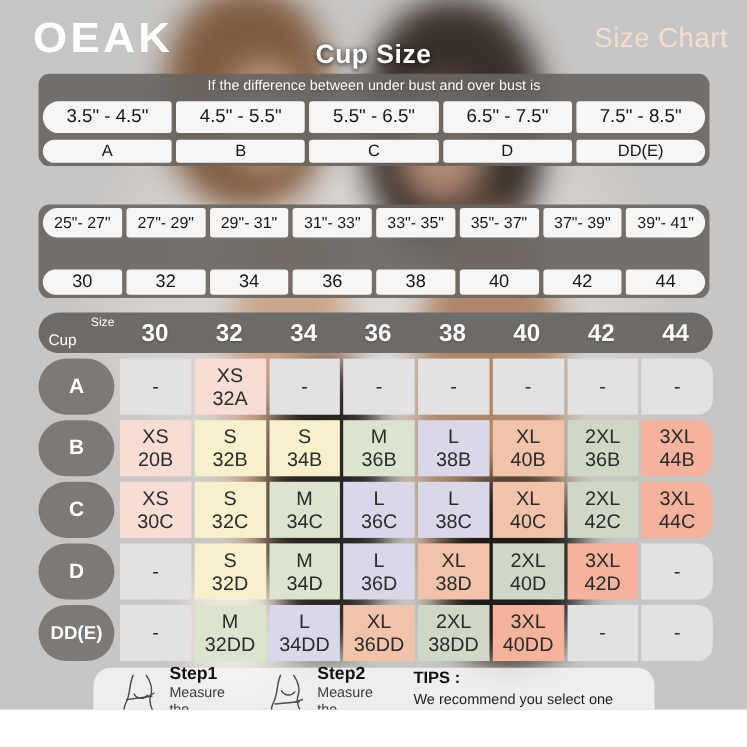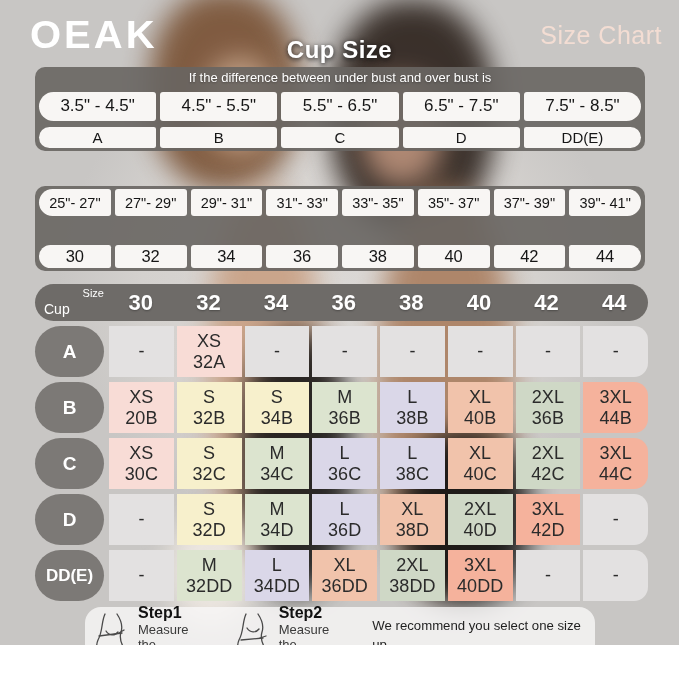--- a/index.html
+++ b/index.html
@@ -53,21 +53,21 @@
     text-shadow:0 1px 2px rgba(0,0,0,.3); }
   .m-row { display:flex; margin-top:5px; height:51px; gap:3px; }
   .m-label { width:69px; min-width:69px; background:#7c7976; border-radius:26px; color:#fff; font-weight:700;
     font-size:19px; display:flex; align-items:center; justify-content:center; margin-right:2px; }
   .m-cell { flex:1; display:flex; flex-direction:column; align-items:center; justify-content:center;
     font-size:18px; line-height:1.12; color:#2b2b2b; }
   .m-row .m-cell:last-child { border-top-right-radius:14px; border-bottom-right-radius:14px; }
 
   #footer { position:absolute; left:85px; width:510px; top:607px; height:57px;
     background:rgba(249,248,247,.8); border-radius:16px; display:flex; align-items:center;
-    padding:0 4px; }
+    padding:0 20px; }
   .fig { flex:none; }
   .fig svg { display:block; stroke:#4a4a4a; fill:none; stroke-width:1.3; stroke-linecap:round; }
   .step { margin-left:7px; }
   .step .t { font-weight:700; font-size:16px; color:#111; }
   .step .l { font-size:13px; color:#3a3a3a; line-height:1.18; }
   #fig2 { margin-left:22px; }
   .tips { margin-left:24px; }
   .tips .t { font-weight:700; font-size:15px; color:#111; margin-bottom:2px; }
   .tips .l { font-size:13.2px; color:#1f1f1f; line-height:1.4; }
 </style>
@@ -312,16 +312,17 @@
         <path d="M11 29 L33 27"></path>
         <path d="M30 27 l6 -2"></path>
       </svg>
     </div>
     <div class="step">
       <div class="t">Step2</div>
       <div class="l">Measure the</div>
       <div class="l">under over</div>
     </div>
     <div class="tips">
+      <div class="t">TIPS :</div>
       <div class="l">We recommend you select one size up</div>
     </div>
   </div>
 </div>
 
 </body></html>

